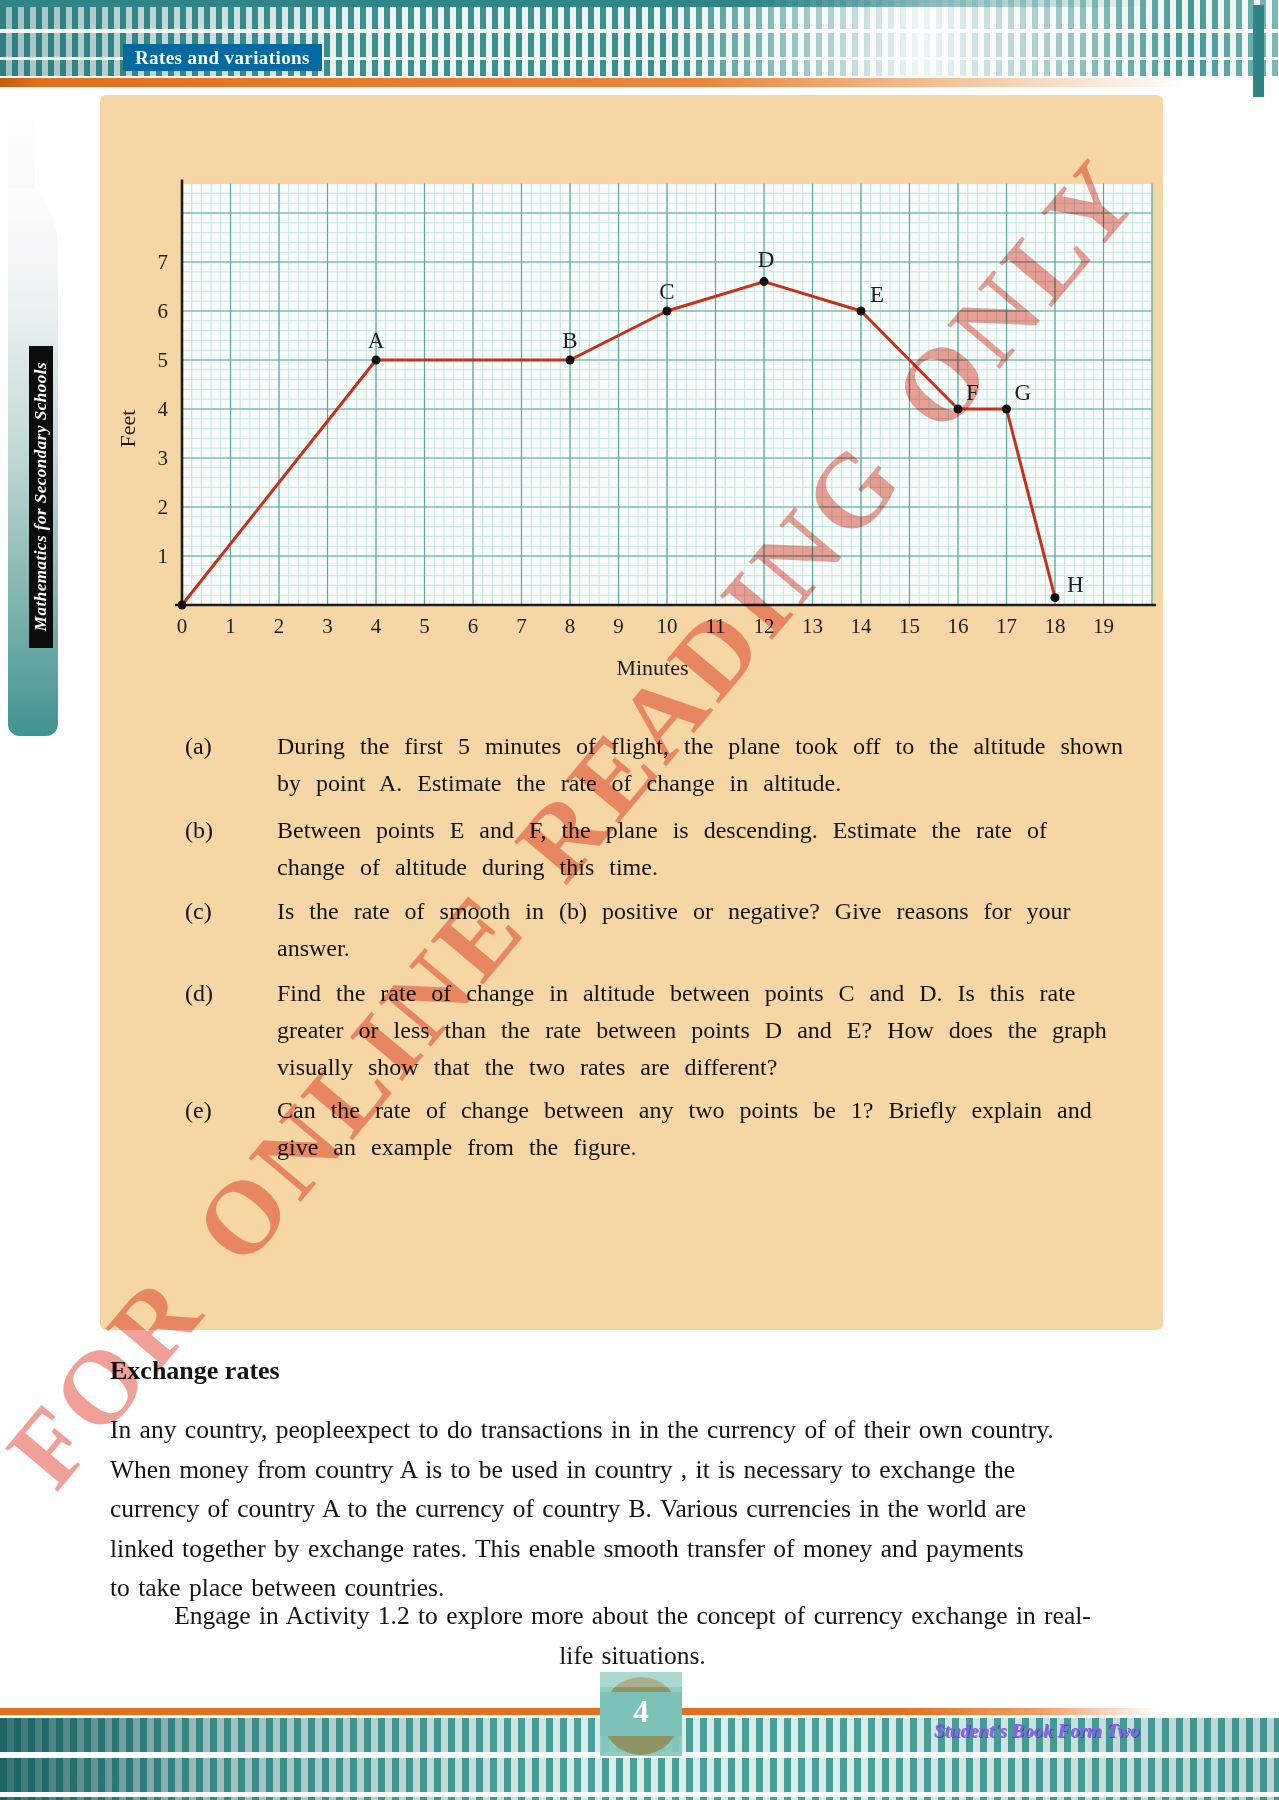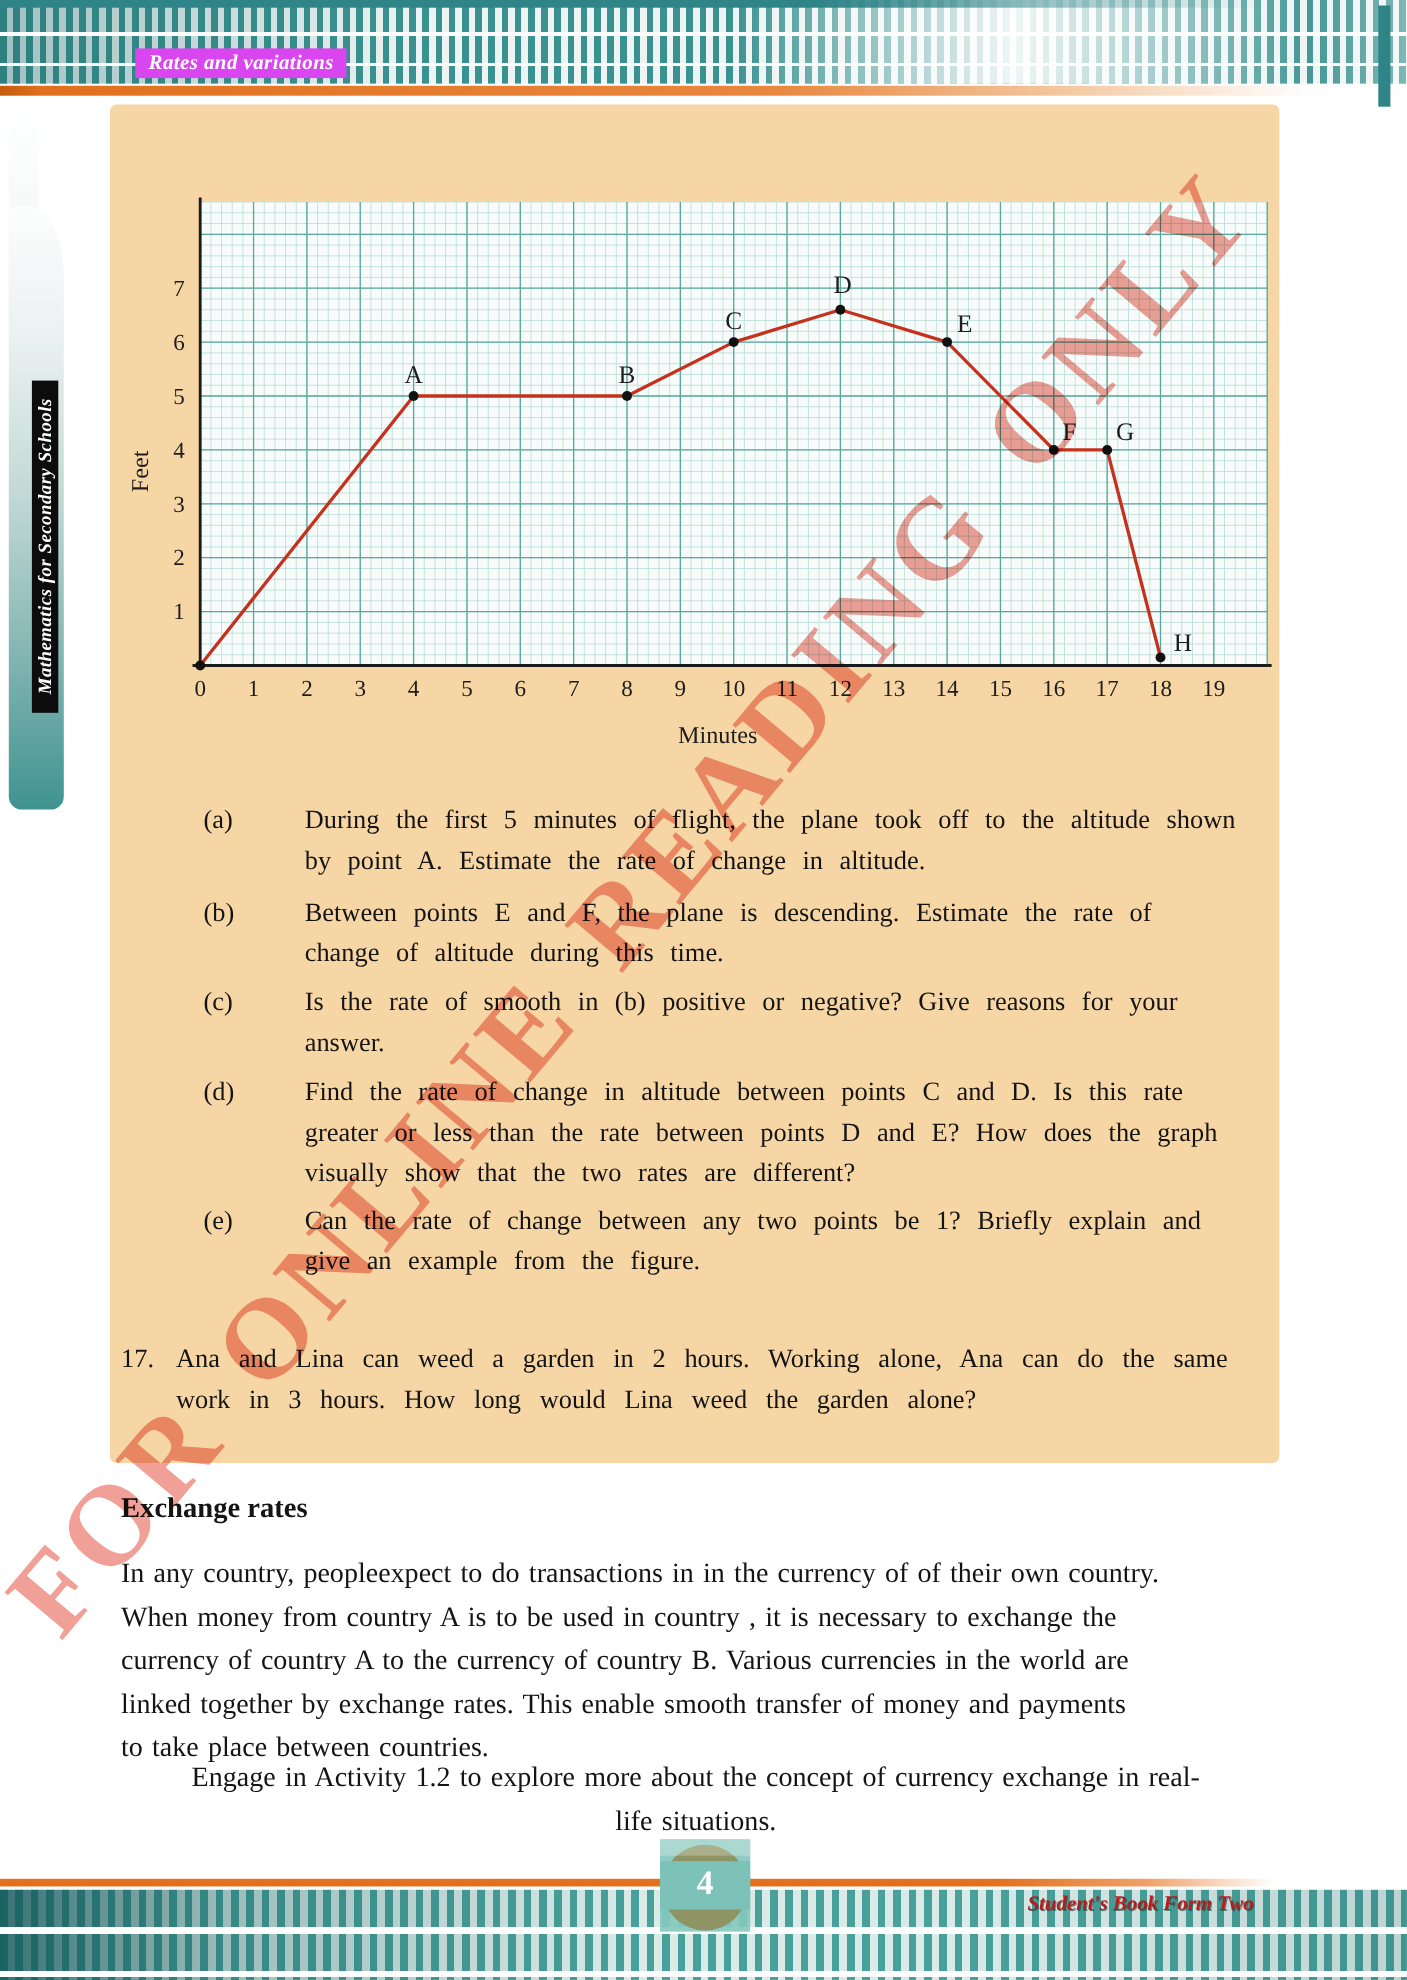--- a/index.html
+++ b/index.html
@@ -14,21 +14,21 @@
       linear-gradient(90deg, rgba(255,255,255,0) 0 52%, rgba(255,255,255,.92) 72%,
                       rgba(255,255,255,.55) 82%, rgba(255,255,255,.05) 93%, rgba(255,255,255,.35) 100%),
       linear-gradient(90deg, rgba(23,96,98,.35) 0, rgba(23,96,98,0) 30%),
       repeating-linear-gradient(90deg, #3a9290 0 6px, #edf4f3 6px 12px);}
   .top-strip{position:absolute;left:0;top:0;width:1279px;height:7px;
     background:linear-gradient(90deg,#2e8487 0 58%, rgba(46,132,135,0) 90%);}
   .top-right-bar{position:absolute;left:1253px;top:5px;width:11px;height:92px;background:#2e8487;}
   .rule-top{position:absolute;left:0;top:78px;width:1279px;height:9px;
     background:linear-gradient(90deg,#c35d0d 0,#e0701c 3%,#e8873f 55%,#f3c9a2 76%,rgba(255,255,255,0) 93%);}
   .header-badge{position:absolute;left:123px;top:44px;height:27px;line-height:27px;
-    background:#d946ef;color:#ffffff;font-style:italic;font-weight:bold;font-size:19px;
+    background:#0369a1;color:#ffffff;font-weight:bold;font-size:19px;
     padding:0 12px;letter-spacing:.4px;}
 
   
   .side-tab-top{position:absolute;left:8px;top:92px;width:27px;height:215px;
     background:linear-gradient(180deg,#ffffff,#eef3f3);border-radius:0 0 14px 2px;}
   .side-tab-main{position:absolute;left:8px;top:188px;width:50px;height:548px;
     background:linear-gradient(180deg,#fdfdfd 0%,#eaf1f0 22%,#c2d9d6 48%,#7fb3b0 76%,#3f9391 100%);
     border-radius:0 30px 12px 12px / 0 64px 12px 12px;}
   .side-ribbon{position:absolute;left:29px;top:346px;width:24px;height:302px;background:#0c0c0c;
     display:flex;align-items:center;justify-content:center;}
@@ -74,21 +74,21 @@
       repeating-linear-gradient(90deg, #48a09a 0 7px, #d9eae7 7px 14px);}
   .page-tab{position:absolute;left:600px;top:1672px;width:82px;height:84px;
     background:rgba(134,200,190,.92);z-index:5;}
   .page-tab .tab-top{position:absolute;left:0;top:0;width:82px;height:15px;background:rgba(255,255,255,.25);}
   .page-tab .circle{position:absolute;left:2px;top:5px;width:78px;height:78px;border-radius:50%;
     background:#8f9464;}
   .page-tab .band{position:absolute;left:0;top:20px;width:82px;height:44px;background:#7cc2b8;}
   .page-tab .num{position:absolute;left:0;top:22px;width:82px;text-align:center;
     color:#ffffff;font-weight:bold;font-size:31px;z-index:3;}
   .footer-text{position:absolute;left:934px;top:1720px;width:230px;z-index:6;
-    color:#b91c1c;font-style:italic;font-weight:bold;font-size:19px;
+    color:#8b5cf6;font-style:italic;font-weight:bold;font-size:19px;
     text-shadow:1px 1px 0 rgba(10,60,55,.55);}
 
   
   .watermark{position:absolute;left:72px;top:1395px;height:112px;line-height:112px;
     transform:rotate(-50deg);transform-origin:0 100%;
     font-weight:bold;font-size:104px;letter-spacing:6px;word-spacing:22px;
     color:#f0a096;mix-blend-mode:multiply;white-space:nowrap;z-index:60;pointer-events:none;}
 </style>
 </head>
 <body>
@@ -360,25 +360,20 @@
     <div class="qtext">Find the rate of change in altitude between points C and D. Is this rate
 greater or less than the rate between points D and E? How does the graph
 visually show that the two rates are different?</div>
   </div>
   <div class="subq subq-e">
     <div class="qnum">(e)</div>
     <div class="qtext">Can the rate of change between any two points be 1? Briefly explain and
 give an example from the figure.</div>
   </div>
 
-  <div class="qrow q17">
-    <div class="qnum">17.</div>
-    <div class="qtext">Ana and Lina can weed a garden in 2 hours. Working alone, Ana can do the same
-work in 3 hours. How long would Lina weed the garden alone?</div>
-  </div>
 
   <div class="section-heading">Exchange rates</div>
   <div class="para para-1">In any country, peopleexpect to do transactions in in the currency of of their own country.
 When money from country A is to be used in country , it is necessary to exchange the
 currency of country A to the currency of country B. Various currencies in the world are
 linked together by exchange rates. This enable smooth transfer of money and payments
 to take place between countries.</div>
   <div class="para para-2">Engage in Activity 1.2 to explore more about the concept of currency exchange in real-
 life situations.</div>
 

